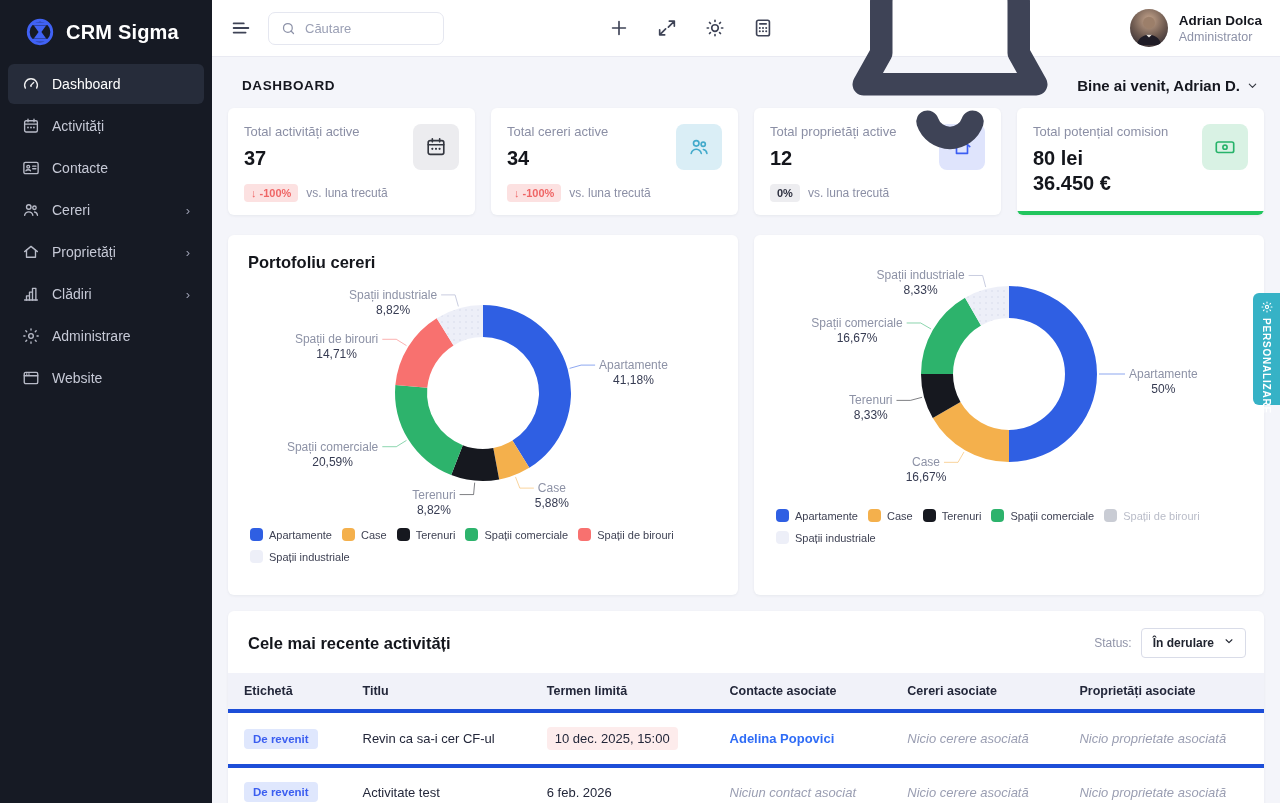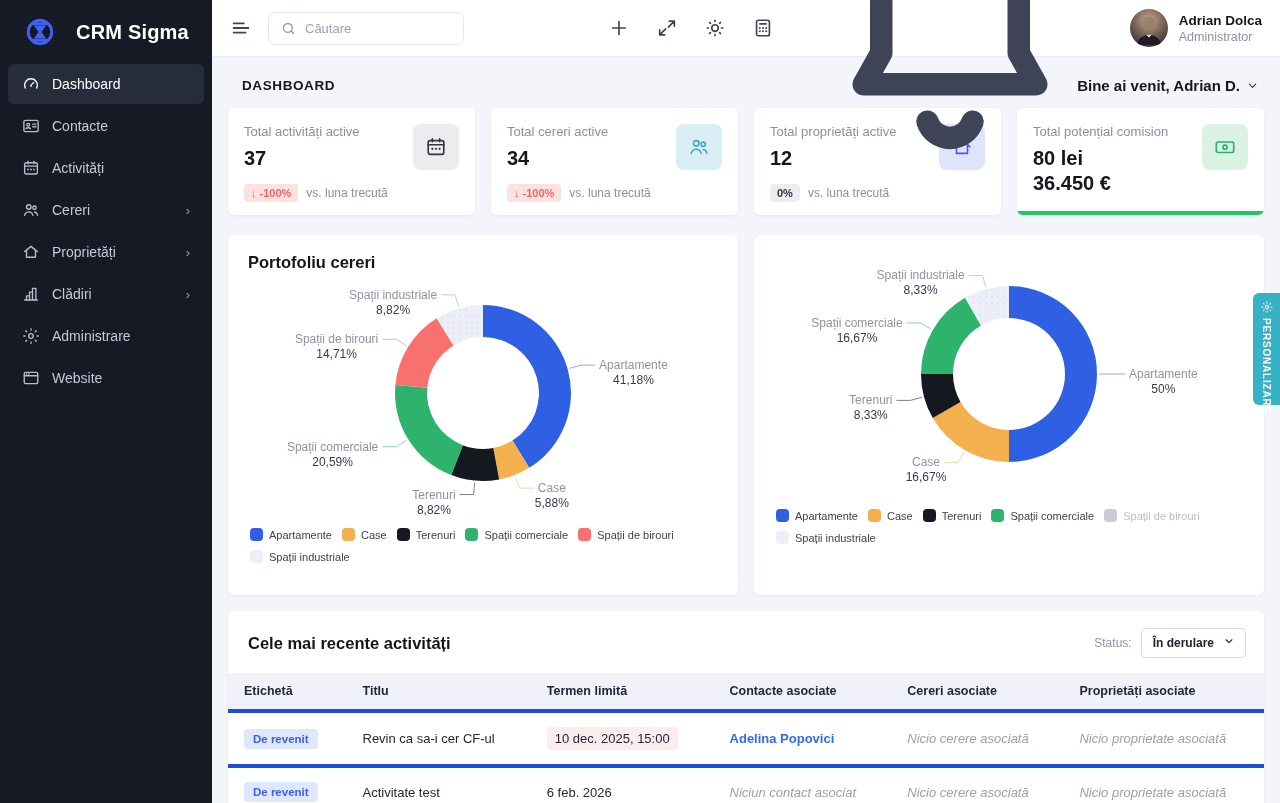--- a/index.html
+++ b/index.html
@@ -3,34 +3,34 @@
 <meta charset="utf-8">
 <style>
   * { box-sizing: border-box; margin: 0; padding: 0; }
   html,body { width:1280px; height:803px; }
   body {
     font-family: "Liberation Sans", sans-serif;
     background:#f4f5fa; color:#1b1e2b; overflow:hidden; position:relative;
   }
   
   .sidebar { position:absolute; left:0; top:0; width:212px; height:100%; background:#161a24; color:#cfd2dd; z-index:5; }
-  .logo-row { display:flex; align-items:center; gap:20px; padding:16px 20px 14px 24px; }
+  .logo-row { display:flex; align-items:center; gap:10px; padding:16px 20px 14px 24px; }
   .logo-mark { width:32px; height:32px; flex:0 0 auto; }
   .logo-text { color:#fff; font-size:20px; font-weight:bold; letter-spacing:.2px; }
   .menu-label { padding:22px 24px 8px; font-size:10.5px; font-weight:bold; letter-spacing:1.3px; color:#757a8e; }
   .nav-item { display:flex; align-items:center; gap:12px; margin:2px 8px; padding:11px 14px; border-radius:6px; font-size:14px; color:#c6c9d6; cursor:pointer; }
   .nav-item.active { background:#262c3a; color:#fff; }
   .nav-ic { width:18px; height:18px; flex:0 0 auto; opacity:.92; }
   .nav-ic svg { width:100%; height:100%; display:block; }
   .nav-chevron { margin-left:auto; font-size:13px; color:#9a9eb0; line-height:1; }
   
   .topbar { position:absolute; left:212px; right:0; top:0; height:57px; background:#fff; border-bottom:1px solid #e9eaf2; display:flex; align-items:center; padding:0 18px 0 18px; z-index:4; }
   .tb-ic { width:22px; height:22px; color:#3e4356; cursor:pointer; }
   .tb-ic svg { width:100%; height:100%; display:block; }
-  .searchbox { display:flex; align-items:center; gap:9px; margin-left:16px; width:196px; border:1px solid #e5e7f0; border-radius:7px; padding:8px 12px; background:#fff; }
+  .searchbox { display:flex; align-items:center; gap:9px; margin-left:16px; width:176px; border:1px solid #e5e7f0; border-radius:7px; padding:8px 12px; background:#fff; }
   .searchbox svg { width:15px; height:15px; color:#8d92a8; flex:0 0 auto; }
   .searchbox input { border:none; outline:none; font-family:inherit; font-size:13px; color:#3a3f52; width:120px; background:transparent; }
   .searchbox input::placeholder { color:#9ba0b5; }
   .tb-right { margin-left:auto; display:flex; align-items:center; gap:26px; }
   .bell-wrap { position:relative; }
   .user-chip { display:flex; align-items:center; gap:11px; margin-left:4px; cursor:pointer; }
   .avatar { width:38px; height:38px; border-radius:50%; overflow:hidden; flex:0 0 auto; }
   .avatar svg { width:100%; height:100%; display:block; }
   .user-name { font-size:13.5px; font-weight:bold; color:#15171f; }
   .user-role { font-size:12.5px; color:#8d92a8; margin-top:2px; }
@@ -110,36 +110,36 @@
             <path d="M4.5 17.5a8.5 8.5 0 1 1 15 0"></path>
             <path d="M12 13.5L15.6 10"></path>
             <circle cx="12" cy="14.5" r="1.3" fill="currentColor" stroke="none"></circle>
           </svg>
         </span>
         <span>Dashboard</span>
       </div>
       <div class="nav-item">
         <span class="nav-ic">
           <svg viewBox="0 0 24 24" fill="none" stroke="currentColor" stroke-width="1.8" stroke-linecap="round">
+            <rect x="3.5" y="5" width="17" height="15" rx="2"></rect>
+            <path d="M3.5 9.5h17M8 3v3.4M16 3v3.4"></path>
+            <path d="M8 14h.01M12 14h.01M15.9 14h.01" stroke-width="2.4"></path>
+          </svg>
+        </span>
+        <span>Activități</span>
+      </div>
+      <div class="nav-item">
+        <span class="nav-ic">
+          <svg viewBox="0 0 24 24" fill="none" stroke="currentColor" stroke-width="1.8" stroke-linecap="round">
             <rect x="2.5" y="4.5" width="19" height="15" rx="2"></rect>
             <circle cx="8.3" cy="10.3" r="1.9"></circle>
             <path d="M5.3 15.8c.8-1.9 5.2-1.9 6 0M14.3 9.5h4.2M14.3 13h4.2"></path>
           </svg>
         </span>
         <span>Contacte</span>
-      </div>
-      <div class="nav-item">
-        <span class="nav-ic">
-          <svg viewBox="0 0 24 24" fill="none" stroke="currentColor" stroke-width="1.8" stroke-linecap="round">
-            <rect x="3.5" y="5" width="17" height="15" rx="2"></rect>
-            <path d="M3.5 9.5h17M8 3v3.4M16 3v3.4"></path>
-            <path d="M8 14h.01M12 14h.01M15.9 14h.01" stroke-width="2.4"></path>
-          </svg>
-        </span>
-        <span>Activități</span>
       </div>
       <div class="nav-item">
         <span class="nav-ic">
           <svg viewBox="0 0 24 24" fill="none" stroke="currentColor" stroke-width="1.8" stroke-linecap="round">
             <circle cx="9" cy="8" r="3"></circle>
             <path d="M3.5 19c.8-3.2 3.9-4.5 5.5-4.5s4.7 1.3 5.5 4.5"></path>
             <circle cx="16.6" cy="9" r="2.3"></circle>
             <path d="M16.8 14.7c2 .4 3.4 1.8 3.8 4.3"></path>
           </svg>
         </span>

